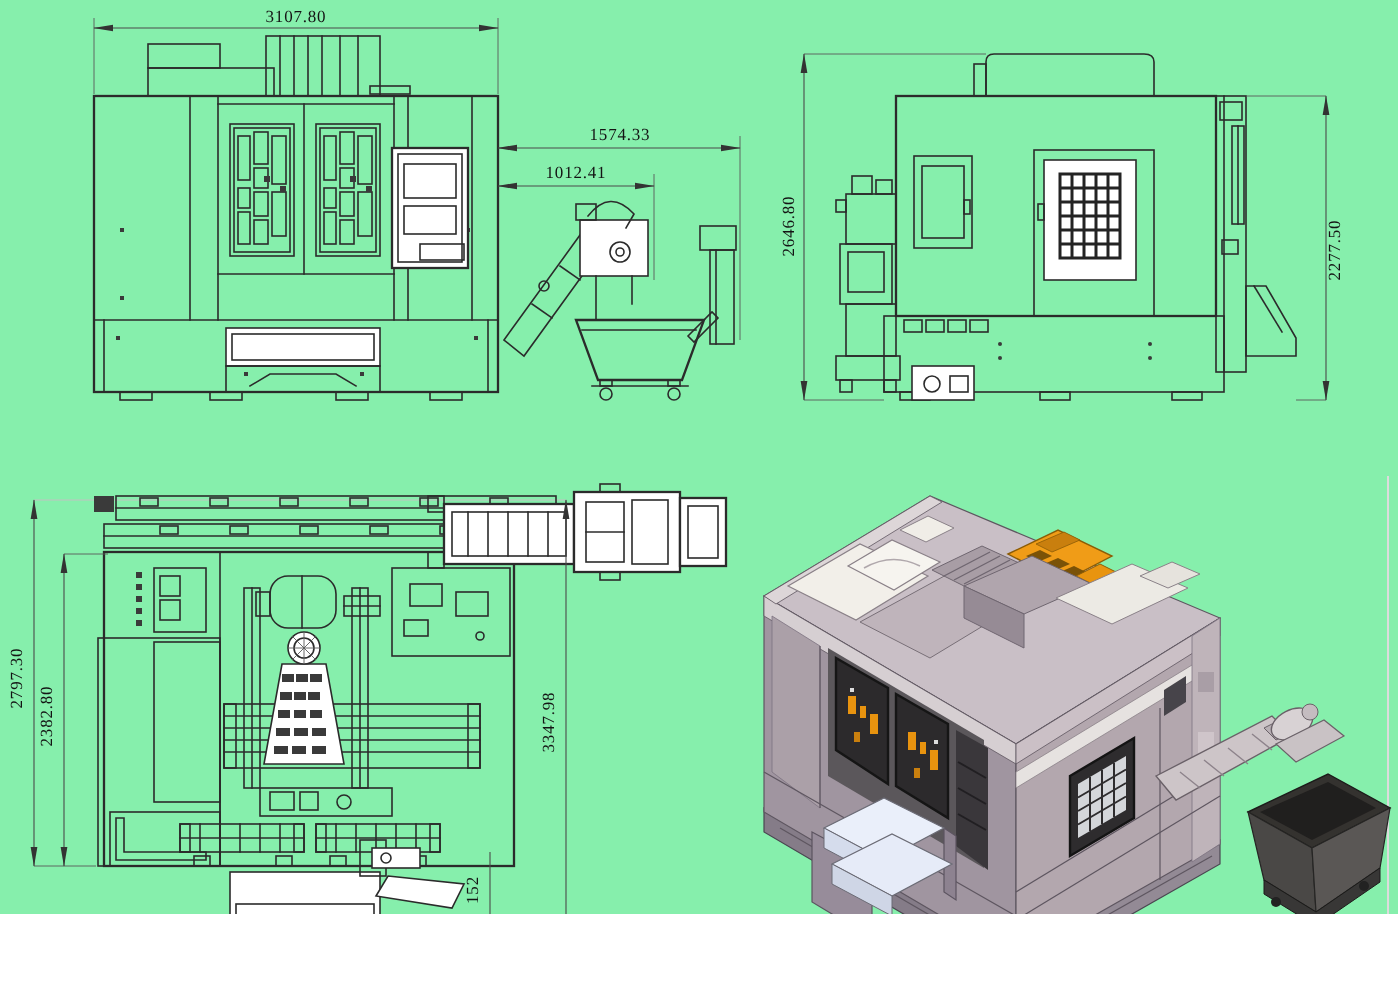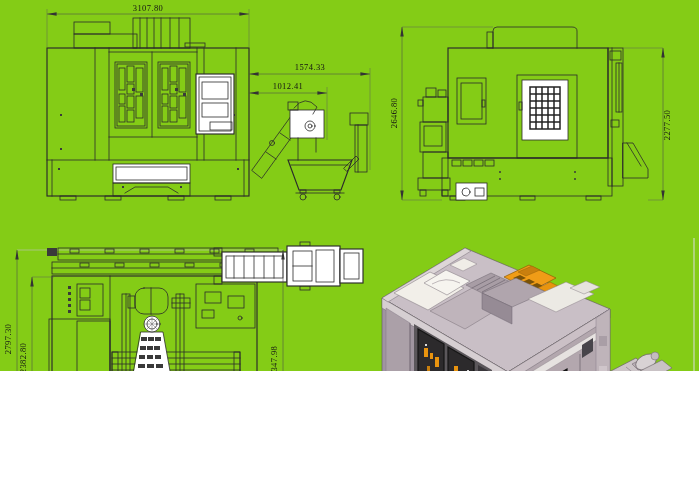--- a/index.html
+++ b/index.html
@@ -1,16 +1,16 @@
 <!DOCTYPE html>
 <html><head>
 <meta charset="utf-8">
 <style>
   html,body{margin:0;padding:0;background:#fff;}
-  #sheet{position:relative;width:699px;height:371px;background:#84cc16;overflow:hidden;
+  #sheet{position:relative;width:699px;height:457px;background:#86efac;overflow:hidden;
          font-family:"Liberation Sans",sans-serif;}
   #sheet svg{position:absolute;display:block;}
   #fv{left:0;top:0;}
   #sv{left:390px;top:0;}
   #tv{left:0;top:236px;}
   #iv{left:380px;top:236px;}
   .m  {stroke:#2b2b2b;stroke-width:.8;fill:none;stroke-linecap:square;}
   .mt {stroke:#2b2b2b;stroke-width:1.15;fill:none;stroke-linecap:square;}
   .w  {fill:#ffffff;}
   .dk {fill:#3a3a3a;stroke:none;}

